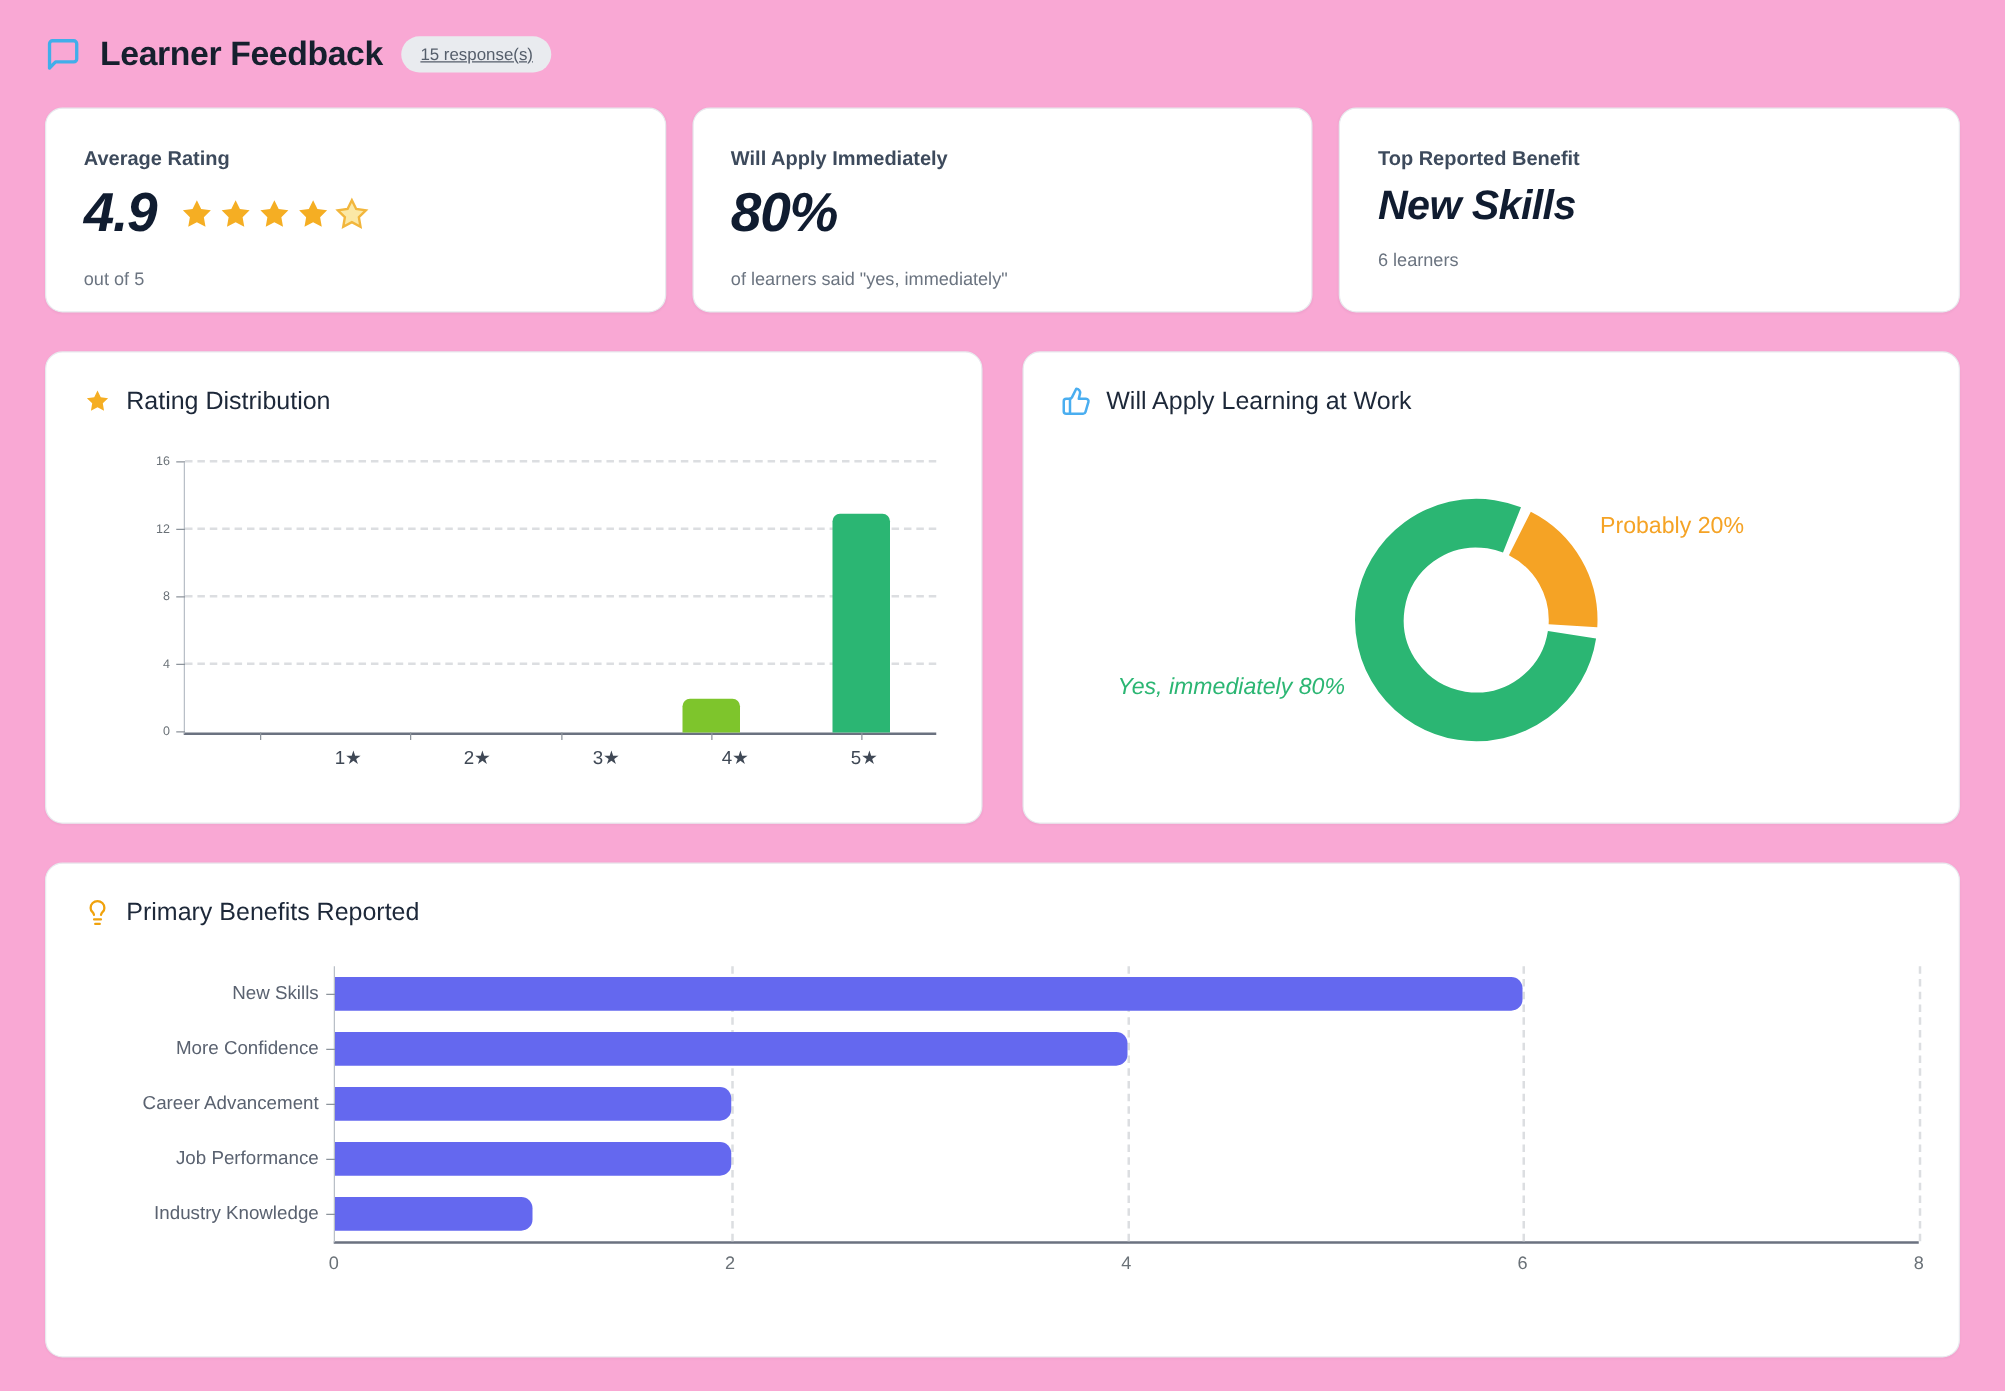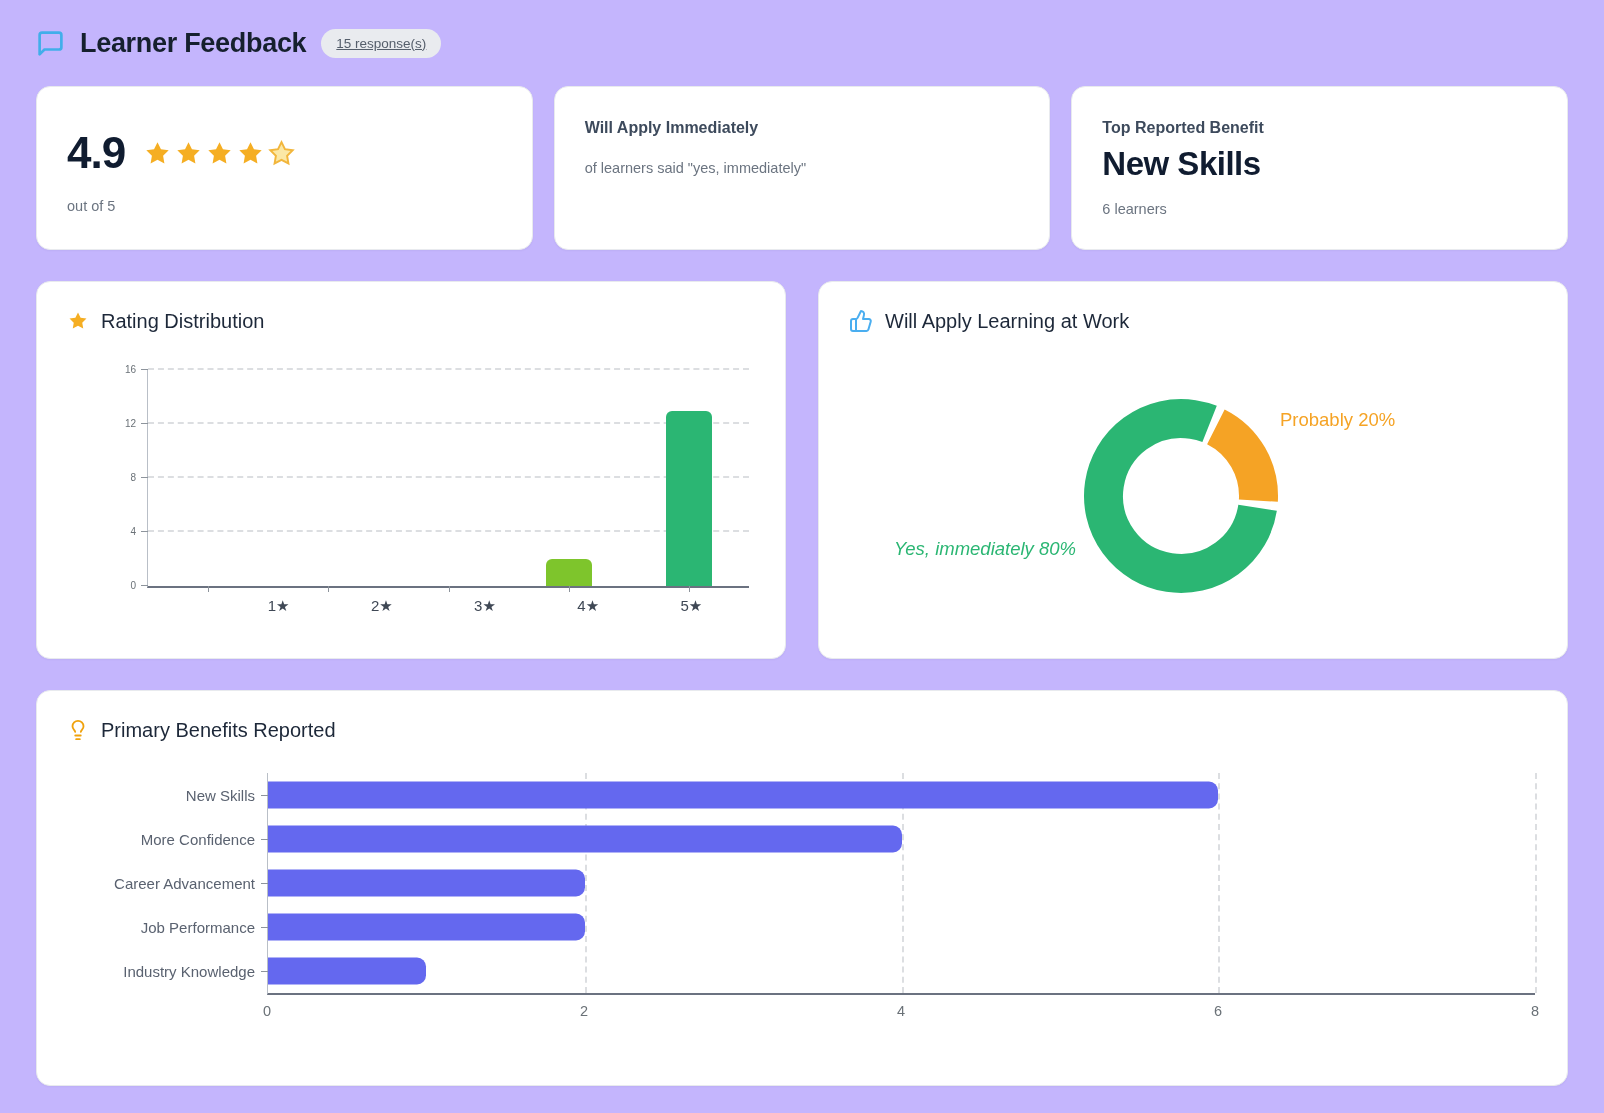--- a/index.html
+++ b/index.html
@@ -1,31 +1,31 @@
 <!DOCTYPE html>
 <html><head>
 <meta charset="utf-8">
 <style>
   html,body{margin:0;padding:0;background:#f4f6f8;}
   *{box-sizing:border-box;}
-  .page{width:1604px;height:1113px;padding:22px 36px 25px;background:#c4b5fd;
+  .page{width:1604px;height:1113px;padding:22px 36px 25px;background:#f9a8d4;
         font-family:"Liberation Sans",sans-serif;color:#1d2939;overflow:hidden;}
   
   .hdr{display:flex;align-items:center;gap:15px;height:42px;margin-bottom:22px;}
   .hdr h1{font-size:27px;font-weight:800;color:#16202e;margin:0;letter-spacing:-0.3px;}
   .badge{background:#e9ebef;color:#555e6b;font-size:13.5px;padding:7px 15px;border-radius:16px;text-decoration:underline;}
   
   .row{display:flex;gap:21px;}
   .row2{gap:32px;margin-top:31px;}
   .row3{margin-top:31px;}
   .card{background:#fff;border:1px solid #e8eaee;border-radius:14px;
         box-shadow:0 1px 2px rgba(16,24,40,.04);}
   .stat-card{flex:1;height:164px;padding:32px 30px 0;}
   .stat-label{font-size:16px;font-weight:700;color:#3d4a5c;}
-  .stat-value-row{display:flex;align-items:center;gap:18px;margin-top:12px;}
+  .stat-value-row{display:flex;align-items:center;gap:18px;margin-top:12px;font-style:italic;}
   .stat-value{font-size:44px;font-weight:800;color:#101c30;line-height:1;letter-spacing:-1px;}
   .stat-value.small{font-size:33px;letter-spacing:-0.5px;}
   .stat-sub{font-size:14.5px;color:#6b7480;margin-top:23px;}
   .stars{display:flex;gap:2px;align-items:center;}
   
   .chart-card{padding:24px 30px;}
   .cc-left{flex:1;height:378px;}
   .cc-right{flex:1;height:378px;position:relative;}
   .cc-bottom{height:396px;}
   .title-row{display:flex;align-items:center;gap:12px;height:30px;}
@@ -69,20 +69,21 @@
       <svg width="29" height="29" viewBox="0 0 24 24" fill="none" stroke="#41aeea" stroke-width="2.2" stroke-linecap="round" stroke-linejoin="round">
         <path d="M21 15a2 2 0 0 1-2 2H7l-4 4V5a2 2 0 0 1 2-2h14a2 2 0 0 1 2 2z"></path>
       </svg>
     </span>
     <h1>Learner Feedback</h1>
     <span class="badge">15 response(s)</span>
   </div>
 
   <div class="row">
     <div class="card stat-card">
+      <div class="stat-label">Average Rating</div>
       <div class="stat-value-row">
         <span class="stat-value">4.9</span>
         <span class="stars" id="stars">
             <svg viewBox="0 0 24 24" width="29" height="29">
               <path d="M12 2.6l2.86 5.8 6.4.93-4.63 4.51 1.09 6.37L12 17.2l-5.72 3.01 1.09-6.37L2.74 9.33l6.4-.93z" fill="#f5ae23"></path>
             </svg>
             <svg viewBox="0 0 24 24" width="29" height="29">
               <path d="M12 2.6l2.86 5.8 6.4.93-4.63 4.51 1.09 6.37L12 17.2l-5.72 3.01 1.09-6.37L2.74 9.33l6.4-.93z" fill="#f5ae23"></path>
             </svg>
             <svg viewBox="0 0 24 24" width="29" height="29">
@@ -93,20 +94,23 @@
             </svg>
             <svg viewBox="0 0 24 24" width="29" height="29">
               <path d="M12 2.6l2.86 5.8 6.4.93-4.63 4.51 1.09 6.37L12 17.2l-5.72 3.01 1.09-6.37L2.74 9.33l6.4-.93z" fill="#fbe8a6" stroke="#f2b63c" stroke-width="1.6"></path>
             </svg>
           </span>
       </div>
       <div class="stat-sub">out of 5</div>
     </div>
     <div class="card stat-card">
       <div class="stat-label">Will Apply Immediately</div>
+      <div class="stat-value-row">
+        <span class="stat-value">80%</span>
+      </div>
       <div class="stat-sub">of learners said "yes, immediately"</div>
     </div>
     <div class="card stat-card">
       <div class="stat-label">Top Reported Benefit</div>
       <div class="stat-value-row" style="margin-top:10px;">
         <span class="stat-value small">New Skills</span>
       </div>
       <div class="stat-sub" style="margin-top:21px;">6 learners</div>
     </div>
   </div>

